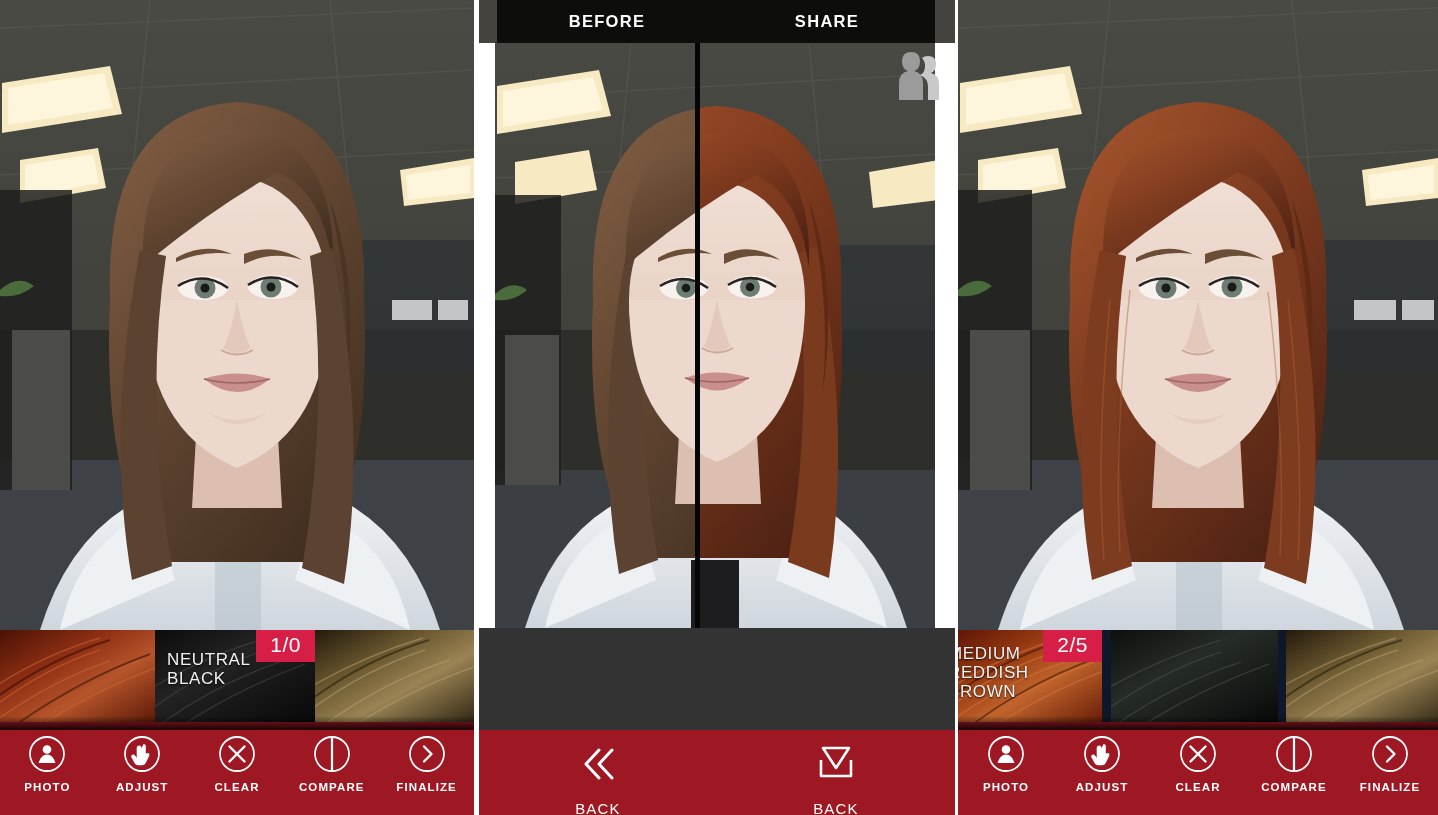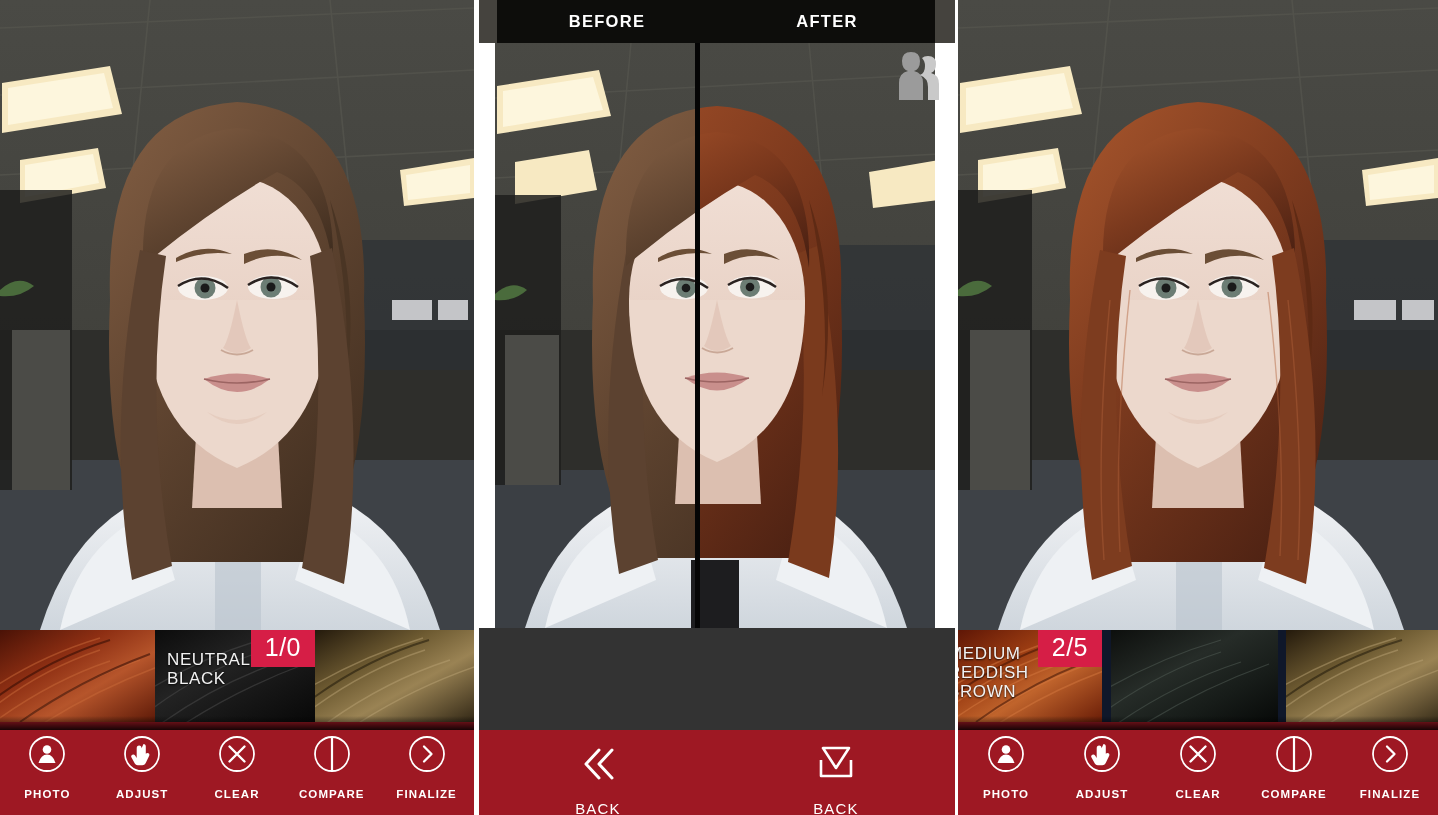--- a/index.html
+++ b/index.html
@@ -31,37 +31,37 @@
   .swatch .tex svg { width:100%; height:100%; display:block; }
   .swatch-name {
     position:absolute; left:12px; top:20px;
     color:#f2f2f2; font-size:17px; line-height:19px; letter-spacing:.6px;
     font-weight:400; text-shadow:0 1px 2px rgba(0,0,0,.85);
     white-space:pre-line; z-index:3;
   }
   .swatch-badge {
     position:absolute; right:0; top:0; z-index:4;
     background:#d61e46; color:#fff;
-    font-size:25px; letter-spacing:.5px;
+    font-size:21px; letter-spacing:.5px;
     padding:3px 14px 5px 14px;
   }
   .strip-shadow {
     position:absolute; left:0; bottom:0; width:100%; height:14px;
     background:linear-gradient(180deg, rgba(0,0,0,0) 0%, rgba(0,0,0,.85) 100%);
     z-index:5; pointer-events:none;
   }
 
   
   .toolbar {
     position:absolute; left:0; bottom:0; width:100%; height:93px;
     background:#9e1823;
     display:flex; align-items:flex-start; justify-content:space-around;
     padding-top:13px;
   }
-  .tool { display:flex; flex-direction:column; align-items:center; gap:15px; cursor:pointer; width:19%; }
+  .tool { display:flex; flex-direction:column; align-items:center; gap:8px; cursor:pointer; width:19%; }
   .tool .glyph { width:38px; height:38px; display:block; }
   .tool .glyph svg { width:38px; height:38px; display:block; }
   .tool .lbl { color:#fff; font-size:11.5px; font-weight:bold; letter-spacing:1.1px; }
 
   
   #toolbar-mid { height:85px; background:#9e1823; justify-content:space-around; padding-top:10px; }
   #toolbar-mid .tool { width:30%; gap:14px; }
   #toolbar-mid .glyph, #toolbar-mid .glyph svg { width:54px; height:46px; }
   #toolbar-mid .lbl { font-size:15px; letter-spacing:1.2px; font-weight:normal; }
 
@@ -440,21 +440,21 @@
     <div class="mid-side-white-l"></div>
     <div class="mid-white-far-r"></div>
     <div class="mid-divider"></div>
 
     <div class="mid-edge-gray-l"></div>
     <div class="mid-edge-gray-r"></div>
 
     <div class="mid-header">
       <div class="edge"></div>
       <div class="half">BEFORE</div>
-      <div class="half">AFTER</div>
+      <div class="half">SHARE</div>
       <div class="edge"></div>
     </div>
 
     <div class="mid-watermark">
       <svg viewBox="0 0 52 50">
         <path d="M36 50 l0 -17 q0 -10 -9 -12 q6 -2 6 -10 q0 -9 -9 -9 q-9 0 -9 9 q0 8 6 10 q-9 2 -9 12 l0 17z" fill="#9b9b9b"></path>
         <path d="M52 50 l0 -16 q0 -9 -8 -11 q5 -2 5 -9 q0 -8 -8 -8 q-4 0 -6 2 q3 3 3 8 q0 7 -5 9 q8 3 8 12 l0 13z" fill="#c9c9c9"></path>
       </svg>
     </div>
 

